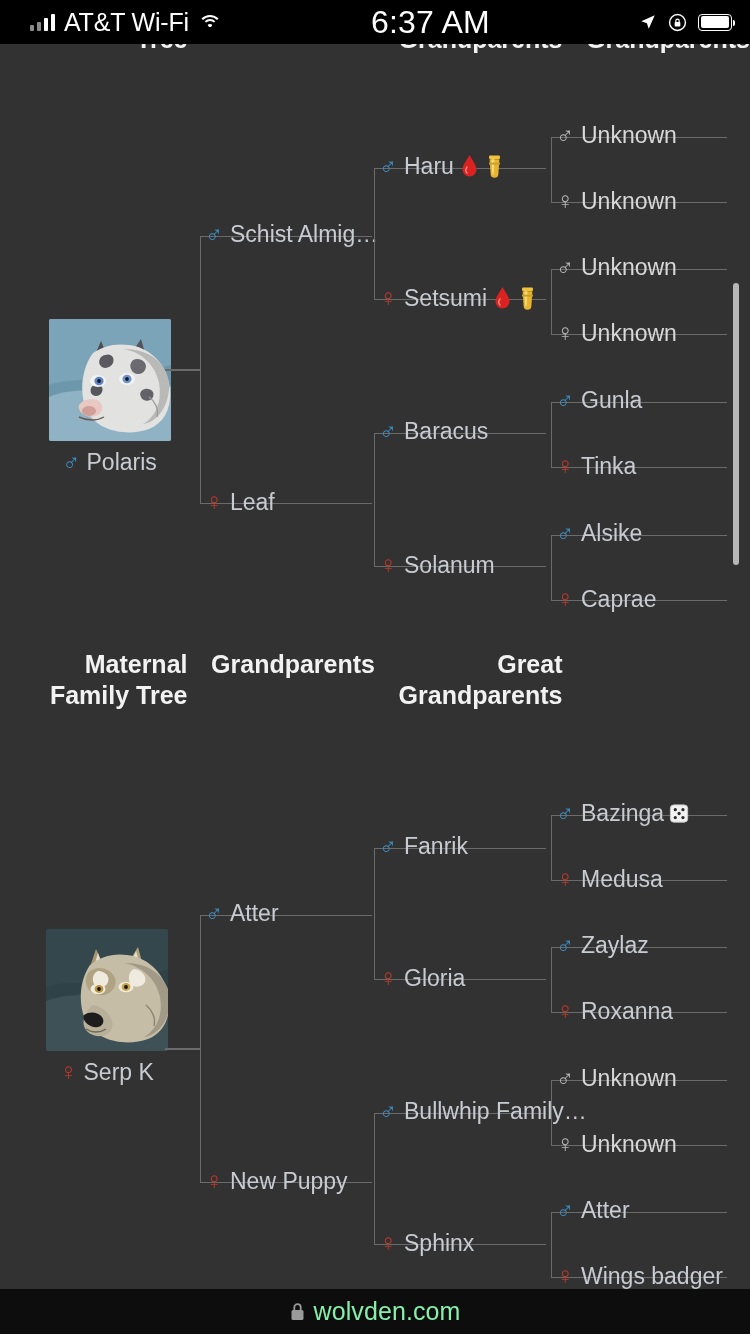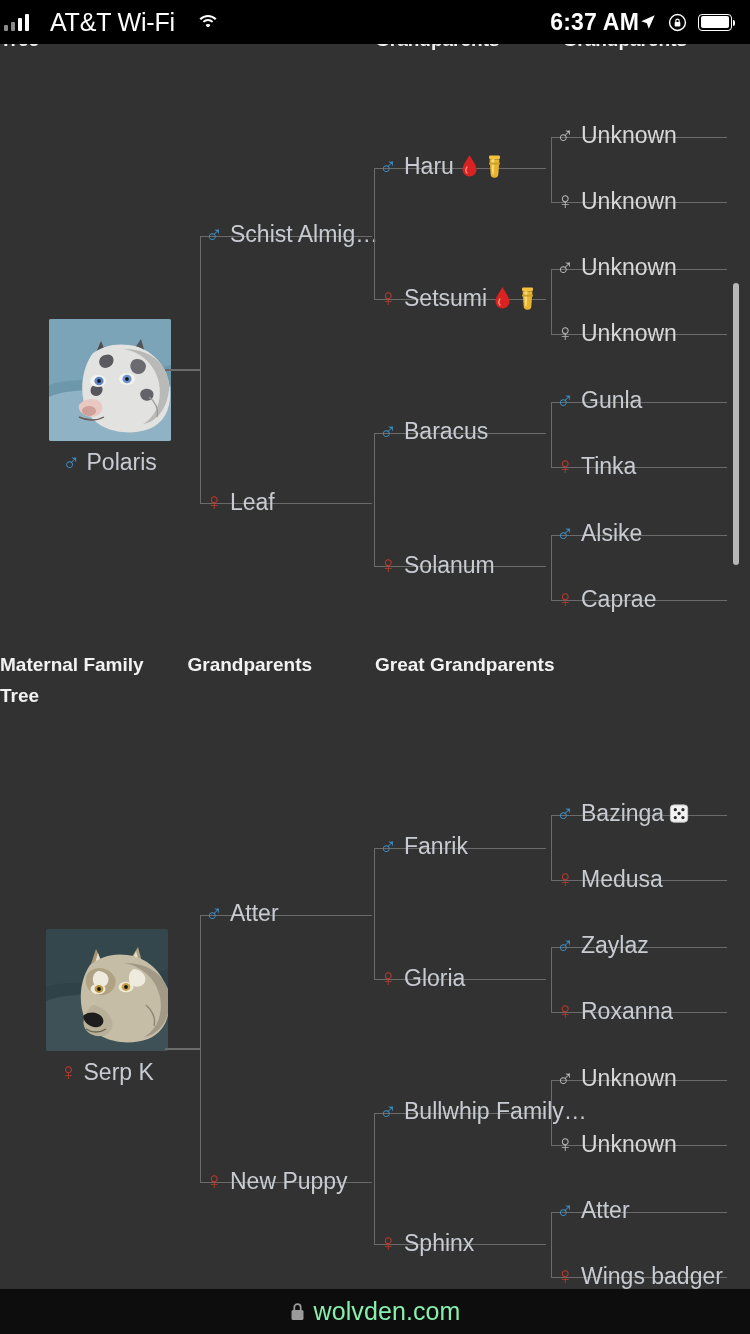--- a/index.html
+++ b/index.html
@@ -10,22 +10,22 @@
     overflow:hidden;
   }
 
   
   .statusbar{
     position:absolute; top:0; left:0; width:750px; height:44px;
     background:#000; color:#fff;
     display:flex; align-items:center;
     z-index:50;
   }
-  .sb-left{ display:flex; align-items:center; gap:21px; padding-left:4px; flex:0 0 auto;text-align:right; }
-  .sb-center{ flex:1; text-align:right; font-size:23px; font-weight:700; letter-spacing:.2px; }
+  .sb-left{ display:flex; align-items:center; gap:9px; padding-left:30px; flex:0 0 auto;text-align:right; }
+  .sb-center{ flex:1; text-align:center; font-size:32px; font-weight:400; letter-spacing:.2px; }
   .sb-right{ display:flex; align-items:center; gap:11px; padding-right:18px; flex:0 0 auto; }
   .sb-carrier{ font-size:25px; font-weight:500; letter-spacing:-.2px; }
 
   .bars{ display:flex; align-items:flex-end; gap:3px; height:17px; }
   .bars i{ display:block; width:4px; background:#fff; border-radius:1px; }
   .bars i:nth-child(1){ height:6px; background:#8a8a8a; }
   .bars i:nth-child(2){ height:9px; background:#8a8a8a;}
   .bars i:nth-child(3){ height:13px; }
   .bars i:nth-child(4){ height:17px; }
 
@@ -54,22 +54,22 @@
   .viewport{
     position:absolute; top:44px; left:0; width:750px; height:1245px;
     background:#323232; overflow:hidden;
   }
 
   
   .tree{ position:absolute; left:0; width:750px; }
 
   .headers{
     position:absolute; left:0; width:704px;
-    display:flex; color:#f2f2f2; font-weight:bold; font-size:19px;
-    text-align:left; line-height:31px;
+    display:flex; color:#f2f2f2; font-weight:bold; font-size:25px;
+    text-align:right; line-height:31px;
   }
   .headers > div{ flex:0 0 187.5px; }
 
   
   .root{
     position:absolute; width:187px; text-align:center;
   }
   .portrait{
     width:122px; height:122px; margin:0 auto;
     border-radius:2px; overflow:hidden; position:relative;

